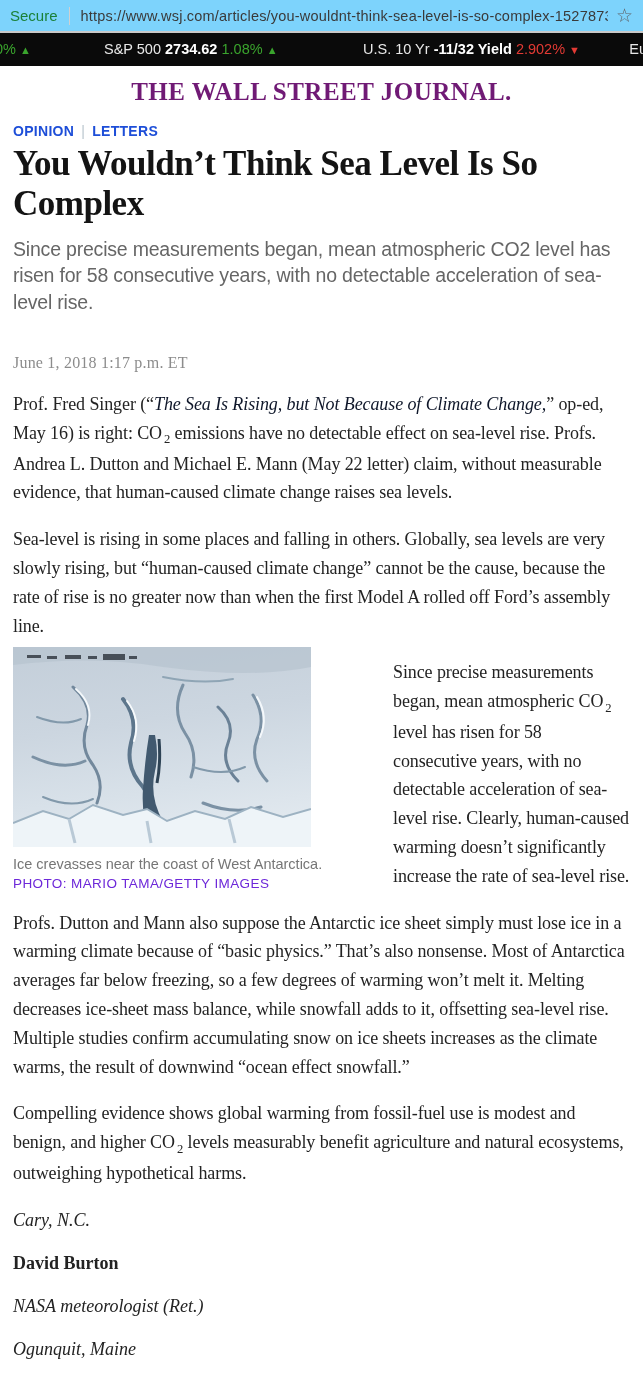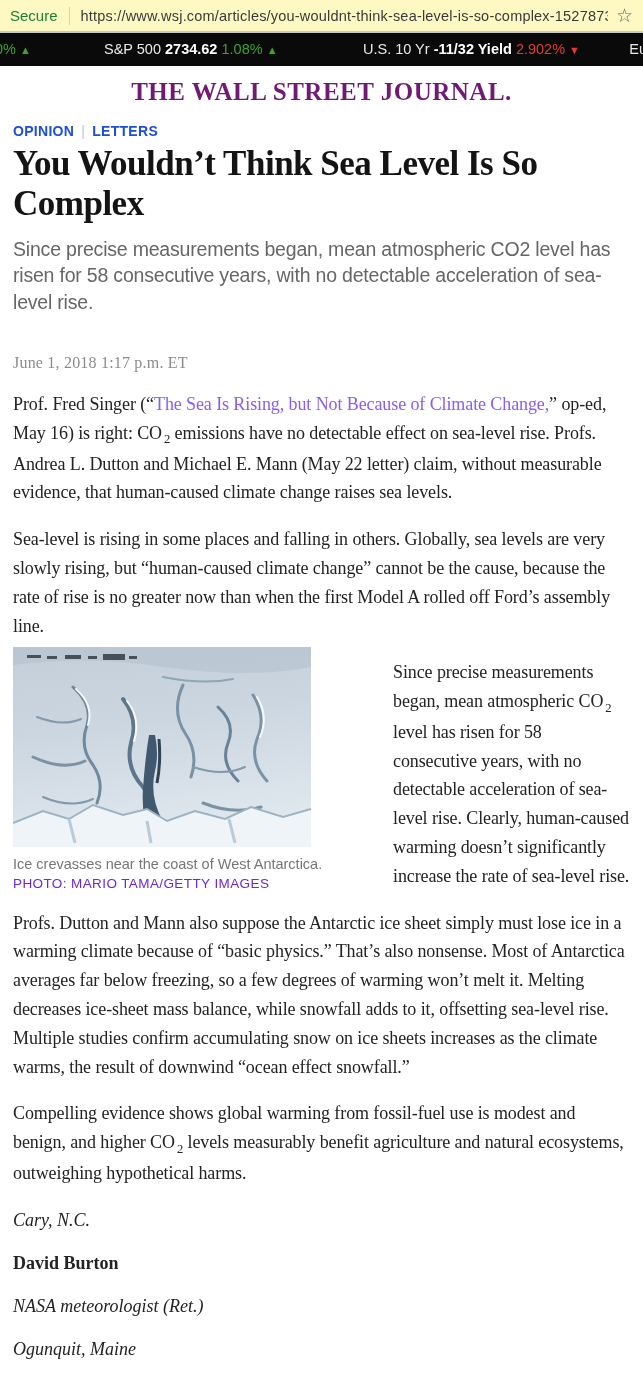--- a/index.html
+++ b/index.html
@@ -1,20 +1,20 @@
 <!DOCTYPE html>
 <html><head>
 <meta charset="utf-8">
 <style>
   * { margin:0; padding:0; box-sizing:border-box; }
   html,body { width:643px; height:1384px; overflow:hidden; background:#fff;
               font-family:"Liberation Sans", sans-serif; }
 
   
-  .chrome-bar { height:33px; background:#fef9c3; border-bottom:2px solid #c9c9c9;
+  .chrome-bar { height:33px; background:#7dd3fc; border-bottom:2px solid #c9c9c9;
                 display:flex; align-items:center; padding:0 10px; position:relative; }
   .secure-label { color:#1a8038; font-size:15px; }
   .chrome-divider { width:1px; height:18px; background:#d0d0d0; margin:0 11px; }
   .url-text { color:#3a3a3a; font-size:14.5px; letter-spacing:.2px; white-space:nowrap;
               overflow:hidden; flex:1; }
   .star { color:#5f6368; font-size:19px; margin-left:8px; line-height:1; cursor:pointer; }
 
   
   .ticker { height:33px; background:#0a0a0a; position:relative; overflow:hidden;
             font-size:14.5px; color:#e8e8e8; }
@@ -37,21 +37,21 @@
   .breadcrumb a { color:#1d4ed8; text-decoration:none; cursor:pointer; }
   .crumb-sep { color:#b9c6ce; font-weight:normal; margin:0 7px; }
 
   h1.headline { margin-top:5px; font-family:"Liberation Serif", serif; font-weight:bold;
                 font-size:35px; line-height:1.15; color:#141414; letter-spacing:-.5px; }
   .subhead { margin-top:11px; font-size:19.5px; line-height:1.36; color:#666; letter-spacing:-.2px; }
   .timestamp { margin-top:39px; font-size:16px; color:#8c8c8c; letter-spacing:.2px;font-family:Liberation Serif, serif; }
 
   .body-copy p.para { font-family:"Liberation Serif", serif; font-size:18px; line-height:1.6;
                       color:#232323; margin-top:18px; letter-spacing:-.1px; }
-  .body-copy a.article-link { color:#8b5cf6; text-decoration:none; cursor:pointer; }
+  .body-copy a.article-link { color:#0f172a; text-decoration:none; cursor:pointer;font-style:italic; }
   sub.co2 { font-size:70%; margin-left:2px; }
 
   figure.photo-block { float:left; width:344px; margin:7px 36px 6px 0; }
   .photo { width:298px; height:200px; position:relative; overflow:hidden;
            background:linear-gradient(172deg,#c3ced9 0%,#ccd6e0 38%,#d8e1e9 68%,#e7edf2 100%); }
   .photo svg { position:absolute; inset:0; }
   figcaption .cap-line { font-size:14.5px; color:#767676; line-height:1.25; margin-top:8px; }
   figcaption .credit-line { font-size:13.5px; color:#6d28d9; letter-spacing:.4px; margin-top:3px; }
 
   .sig { font-family:"Liberation Serif", serif; font-size:18px; color:#232323; margin-top:22px; }

